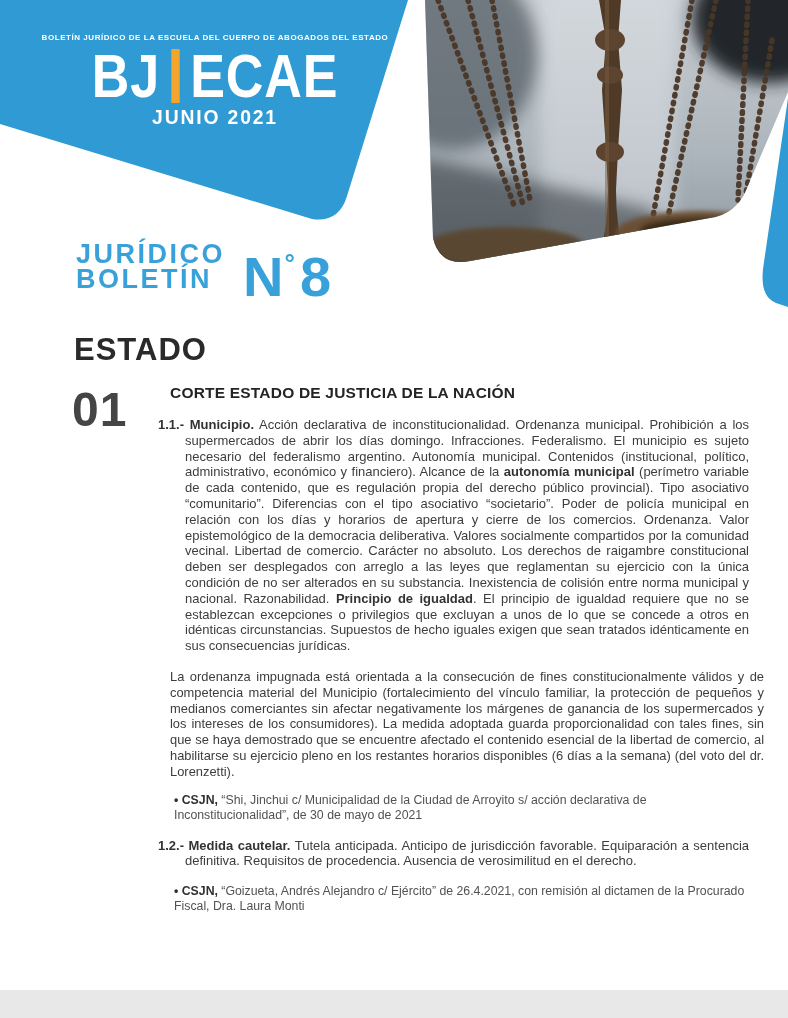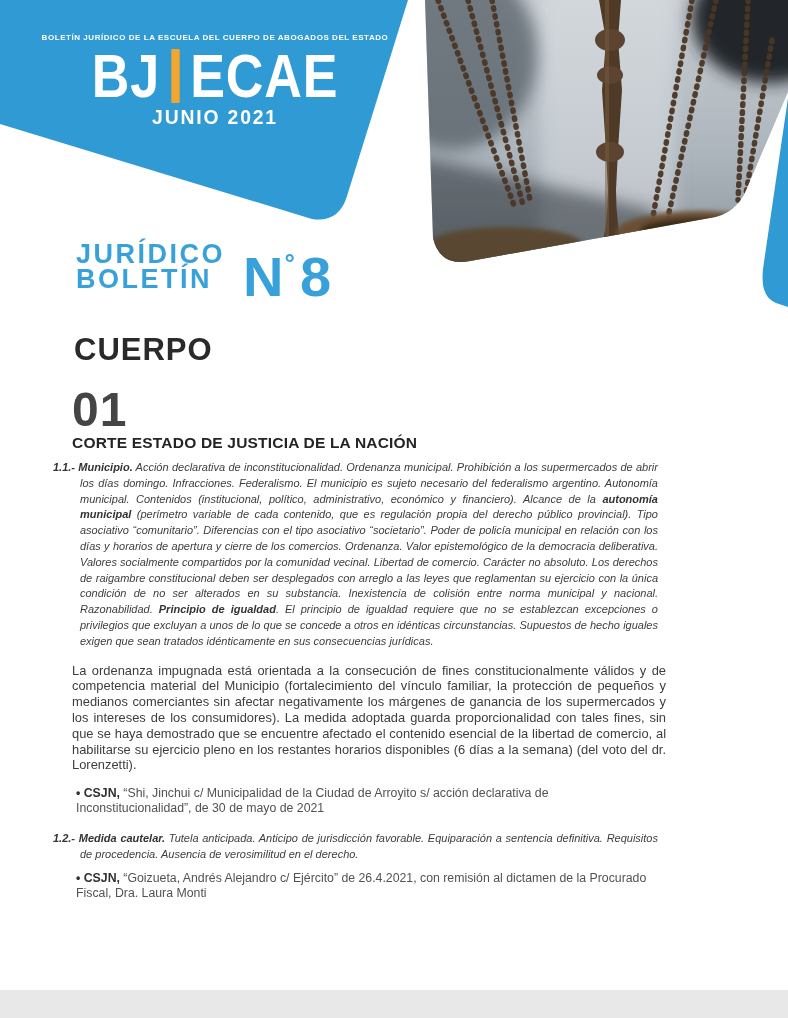--- a/index.html
+++ b/index.html
@@ -44,31 +44,31 @@
   .title-lines{font-size:27px;font-weight:800;line-height:25px;letter-spacing:2.5px;padding-top:4px;}
   .title-number{font-size:56px;font-weight:800;line-height:50px;letter-spacing:1px;}
   .num-deg{font-size:26px;vertical-align:24px;letter-spacing:0;}
   .num-8{margin-left:5px;}
   
   .sumario{
     position:absolute;left:74px;top:332px;margin:0;
     font-size:31px;font-weight:800;color:var(--heading-dark);letter-spacing:1px;
   }
   
-  .content{position:absolute;left:72px;top:384px;width:692px;display:flex;flex-direction:column;}
+  .content{position:absolute;left:72px;top:384px;width:692px;display:flex;}
   .section-number{
     width:98px;flex-shrink:0;font-size:48px;font-weight:800;color:#454545;
     line-height:1;letter-spacing:1px;padding-top:2px;
   }
   .section-body{width:594px;color:var(--body-text);}
   .section-body h3{
     margin:0 0 5px 0;font-size:15.5px;font-weight:800;color:#242424;letter-spacing:.2px;
   }
   p.item{
-    margin:8px;font-size:11px;line-height:15.8px;text-align:justify;text-indent:-27px;font-style:italic;
+    margin:15px;font-size:13px;line-height:15.8px;text-align:justify;text-indent:-27px;
   }
   p.item b, p.para b{color:#333;}
   p.para{margin:13px 0 0 0;font-size:12.9px;line-height:15.8px;text-align:justify;}
   p.citation{
     margin:13px 0 0 4px;font-size:12.3px;line-height:15px;color:#525252;text-align:left;
   }
   p.citation b{color:#303030;font-weight:800;}
   p.item2{margin-top:15px;}
 </style>
 </head>
@@ -144,21 +144,21 @@
   </div>
 
   <div class="title-block">
     <div class="title-lines">
       <div>JURÍDICO</div>
       <div>BOLETÍN</div>
     </div>
     <div class="title-number"><span>N</span><span class="num-deg">°</span><span class="num-8">8</span></div>
   </div>
 
-  <h2 class="sumario">CUERPO</h2>
+  <h2 class="sumario">ESTADO</h2>
 
   <div class="content">
     <div class="section-number">01</div>
     <div class="section-body">
       <h3>CORTE ESTADO DE JUSTICIA DE LA NACIÓN</h3>
 
       <p class="item"><b>1.1.- </b><b>Municipio.</b><span> Acción declarativa de inconstitucionalidad. Ordenanza municipal. Prohibición a los supermercados de abrir los días domingo. Infracciones. Federalismo. El municipio es sujeto necesario del federalismo argentino. Autonomía municipal. Contenidos (institucional, político, administrativo, económico y financiero). Alcance de la </span><b>autonomía municipal</b><span> (perímetro variable de cada contenido, que es regulación propia del derecho público provincial). Tipo asociativo “comunitario”. Diferencias con el tipo asociativo “societario”. Poder de policía municipal en relación con los días y horarios de apertura y cierre de los comercios. Ordenanza. Valor epistemológico de la democracia deliberativa. Valores socialmente compartidos por la comunidad vecinal. Libertad de comercio. Carácter no absoluto. Los derechos de raigambre constitucional deben ser desplegados con arreglo a las leyes que reglamentan su ejercicio con la única condición de no ser alterados en su substancia. Inexistencia de colisión entre norma municipal y nacional. Razonabilidad. </span><b>Principio de igualdad</b><span>. El principio de igualdad requiere que no se establezcan excepciones o privilegios que excluyan a unos de lo que se concede a otros en idénticas circunstancias. Supuestos de hecho iguales exigen que sean tratados idénticamente en sus consecuencias jurídicas.</span></p>
 
       <p class="para">La ordenanza impugnada está orientada a la consecución de fines constitucionalmente válidos y de competencia material del Municipio (fortalecimiento del vínculo familiar, la protección de pequeños y medianos comerciantes sin afectar negativamente los márgenes de ganancia de los supermercados y los intereses de los consumidores). La medida adoptada guarda proporcionalidad con tales fines, sin que se haya demostrado que se encuentre afectado el contenido esencial de la libertad de comercio, al habilitarse su ejercicio pleno en los restantes horarios disponibles (6 días a la semana) (del voto del dr. Lorenzetti).</p>
 

